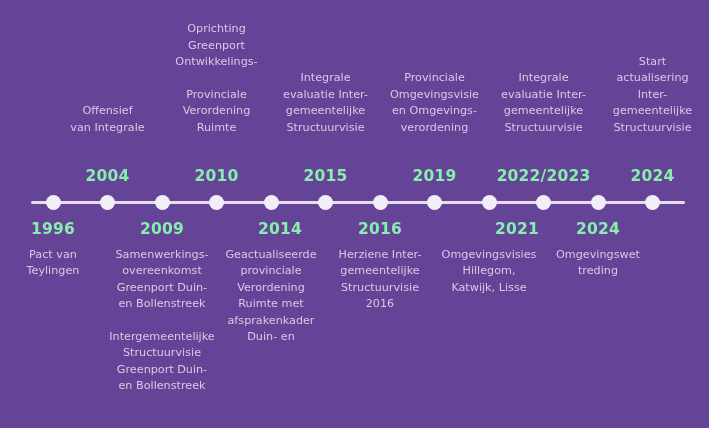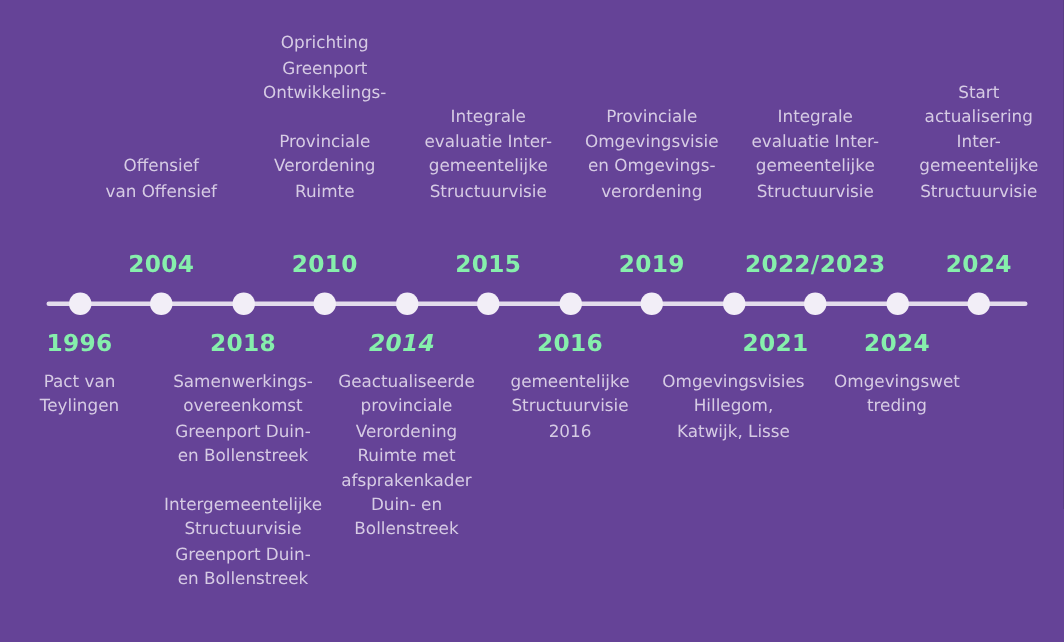--- a/index.html
+++ b/index.html
@@ -97,31 +97,31 @@
       <div class="dot" style="left: 652.5px;"></div>
     </div>
   <div id="years-layer">
       <div class="year top" style="left: 107.5px;">2004</div>
       <div class="year top" style="left: 216.5px;">2010</div>
       <div class="year top" style="left: 325.5px;">2015</div>
       <div class="year top" style="left: 434.5px;">2019</div>
       <div class="year top" style="left: 543.5px;">2022/2023</div>
       <div class="year top" style="left: 652.5px;">2024</div>
       <div class="year bottom" style="left: 53px;">1996</div>
-      <div class="year bottom" style="left: 162px;">2018</div>
-      <div class="year bottom" style="left: 268px; font-style: italic;">2014</div>
+      <div class="year bottom" style="left: 162px;">2009</div>
+      <div class="year bottom" style="left: 280px;">2014</div>
       <div class="year bottom" style="left: 380px;">2016</div>
       <div class="year bottom" style="left: 517px;">2021</div>
       <div class="year bottom" style="left: 598px;">2024</div>
     </div>
   <div id="events-layer">
       <div class="evt top" style="left: 107.5px;">
         <div class="block">
           <span class="line">Offensief</span>
-          <span class="line">van Offensief</span>
+          <span class="line">van Integrale</span>
         </div>
       </div>
       <div class="evt top" style="left: 216.5px;">
         <div class="block">
           <span class="line">Oprichting</span>
           <span class="line">Greenport</span>
           <span class="line">Ontwikkelings-</span>
         </div>
         <div class="block">
           <span class="line">Provinciale</span>
@@ -183,25 +183,25 @@
         </div>
       </div>
       <div class="evt bottom" style="left: 271px;">
         <div class="block">
           <span class="line">Geactualiseerde</span>
           <span class="line">provinciale</span>
           <span class="line">Verordening</span>
           <span class="line">Ruimte met</span>
           <span class="line">afsprakenkader</span>
           <span class="line">Duin- en</span>
-          <span class="line">Bollenstreek</span>
         </div>
       </div>
       <div class="evt bottom" style="left: 380px;">
         <div class="block">
+          <span class="line">Herziene Inter-</span>
           <span class="line">gemeentelijke</span>
           <span class="line">Structuurvisie</span>
           <span class="line">2016</span>
         </div>
       </div>
       <div class="evt bottom" style="left: 489px;">
         <div class="block">
           <span class="line">Omgevingsvisies</span>
           <span class="line">Hillegom,</span>
           <span class="line">Katwijk, Lisse</span>

